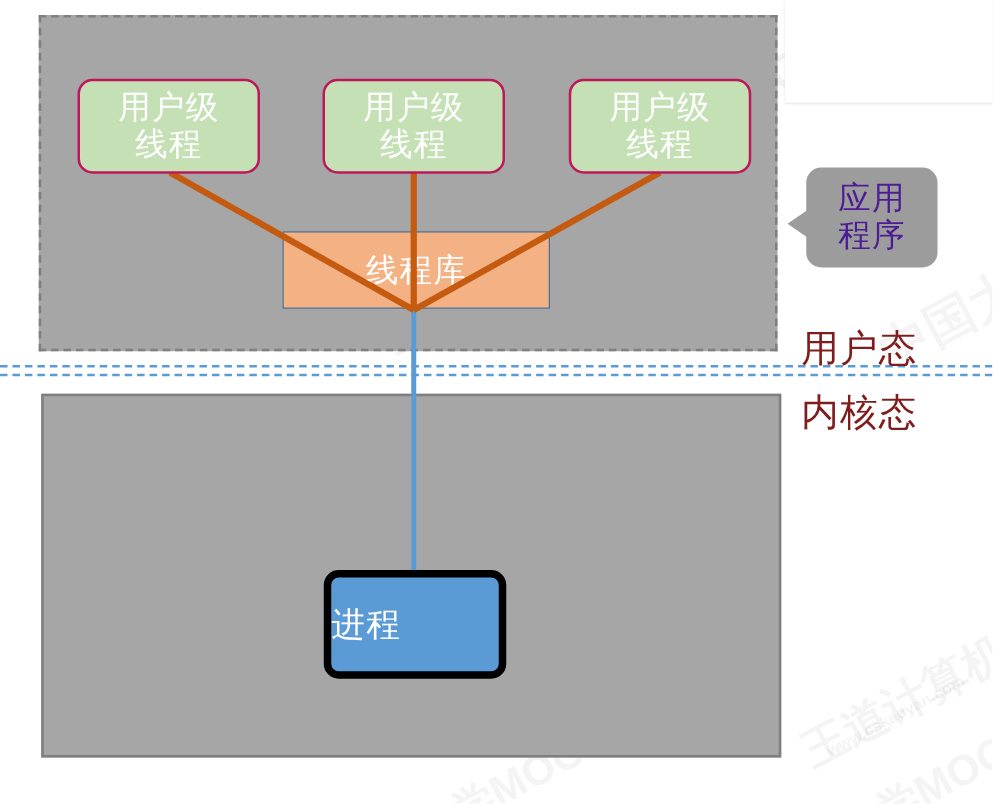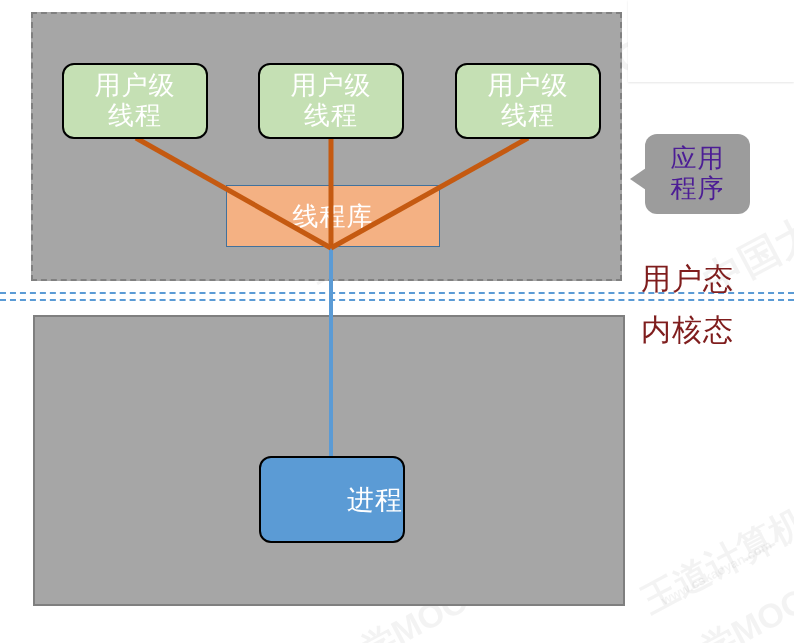--- a/index.html
+++ b/index.html
@@ -64,21 +64,21 @@
     background: #a6a6a6;
     border: 2px solid #7f7f7f;
     box-sizing: border-box;
     z-index: 2;
   }
 
   
   .thread-box {
     position: absolute;
     background: #c5e0b4;
-    border: 2px solid #000000;
+    border: 2px solid #be185d;
     border-radius: 12px;
     box-sizing: border-box;
     display: flex;
     align-items: center;
     justify-content: center;
     z-index: 5;
   }
   .thread-box .label {
     color: #ffffff;
     font-size: 26px;
@@ -104,26 +104,26 @@
     font-size: 26px;
     letter-spacing: 1px;
     position: relative;
     z-index: 5;
   }
 
   
   .process-box {
     position: absolute;
     background: #5b9bd5;
-    border: 2px solid #000000;
+    border: 6px solid #000000;
     border-radius: 12px;
     box-sizing: border-box;
     display: flex;
     align-items: center;
-    justify-content: flex-end;
+    justify-content: flex-start;
     z-index: 5;
   }
   .process-box .label {
     color: #ffffff;
     font-size: 27px;
     letter-spacing: 1px;
   }
 
   
   .connectors {

